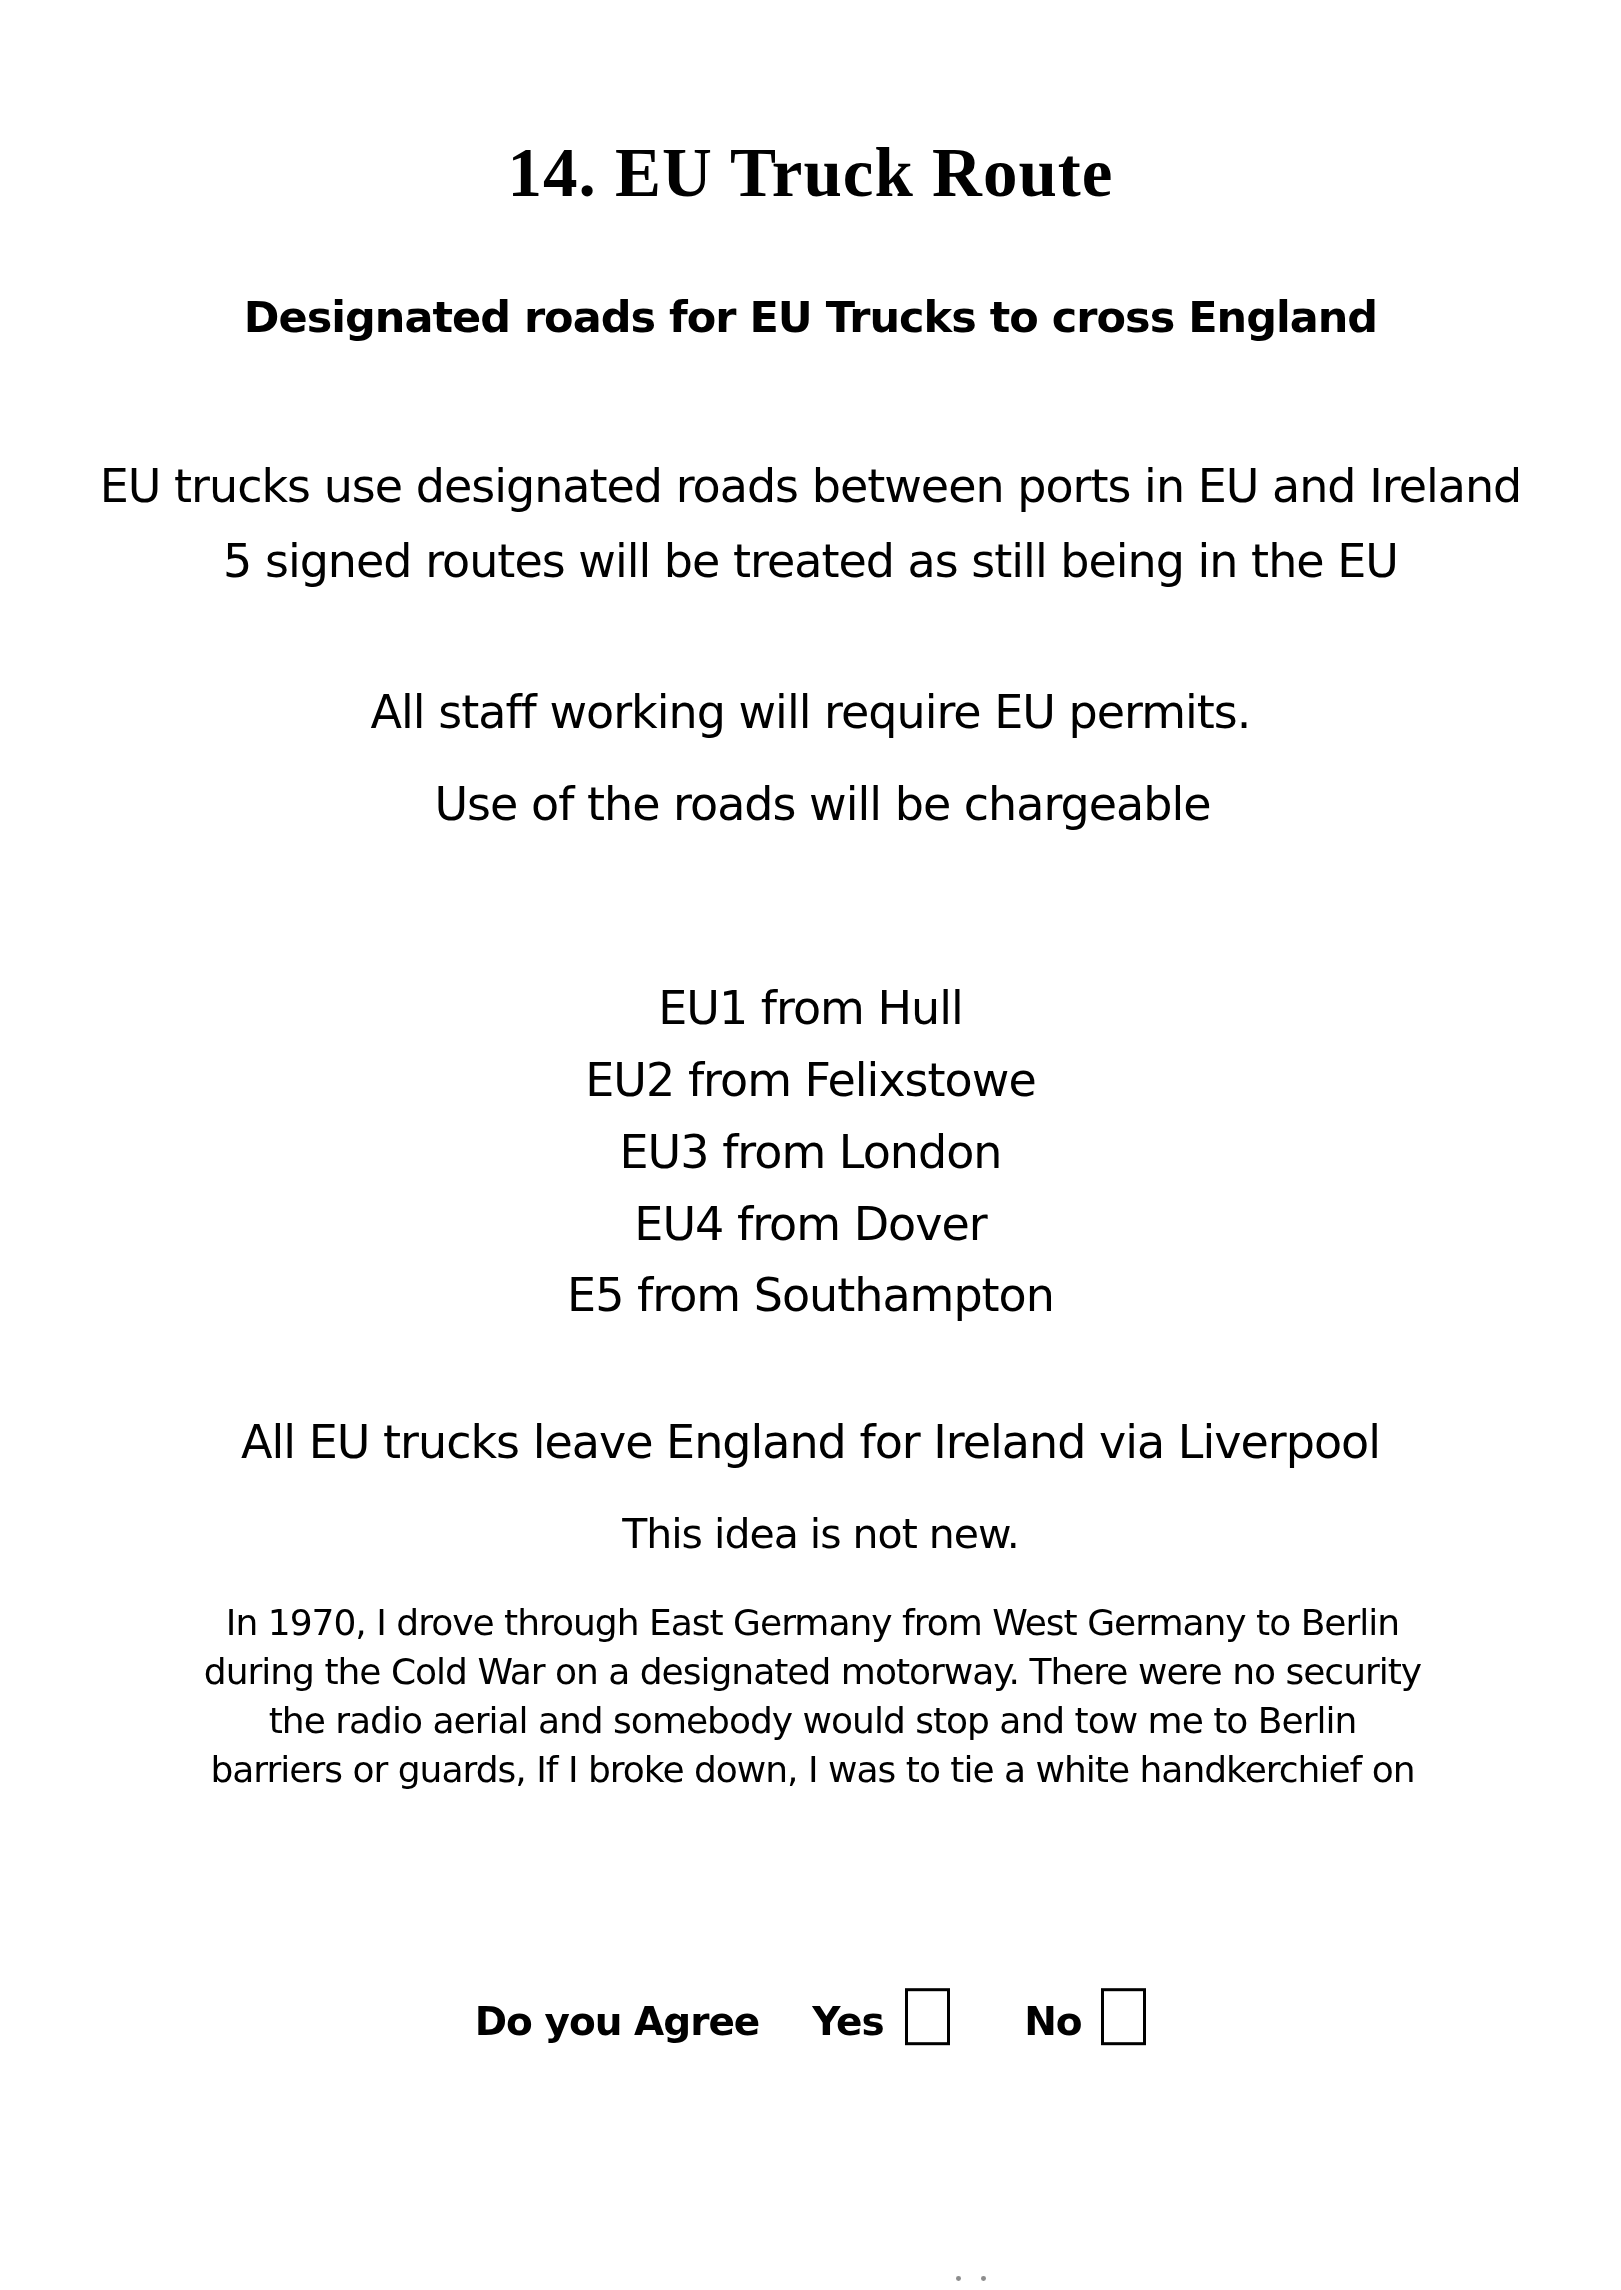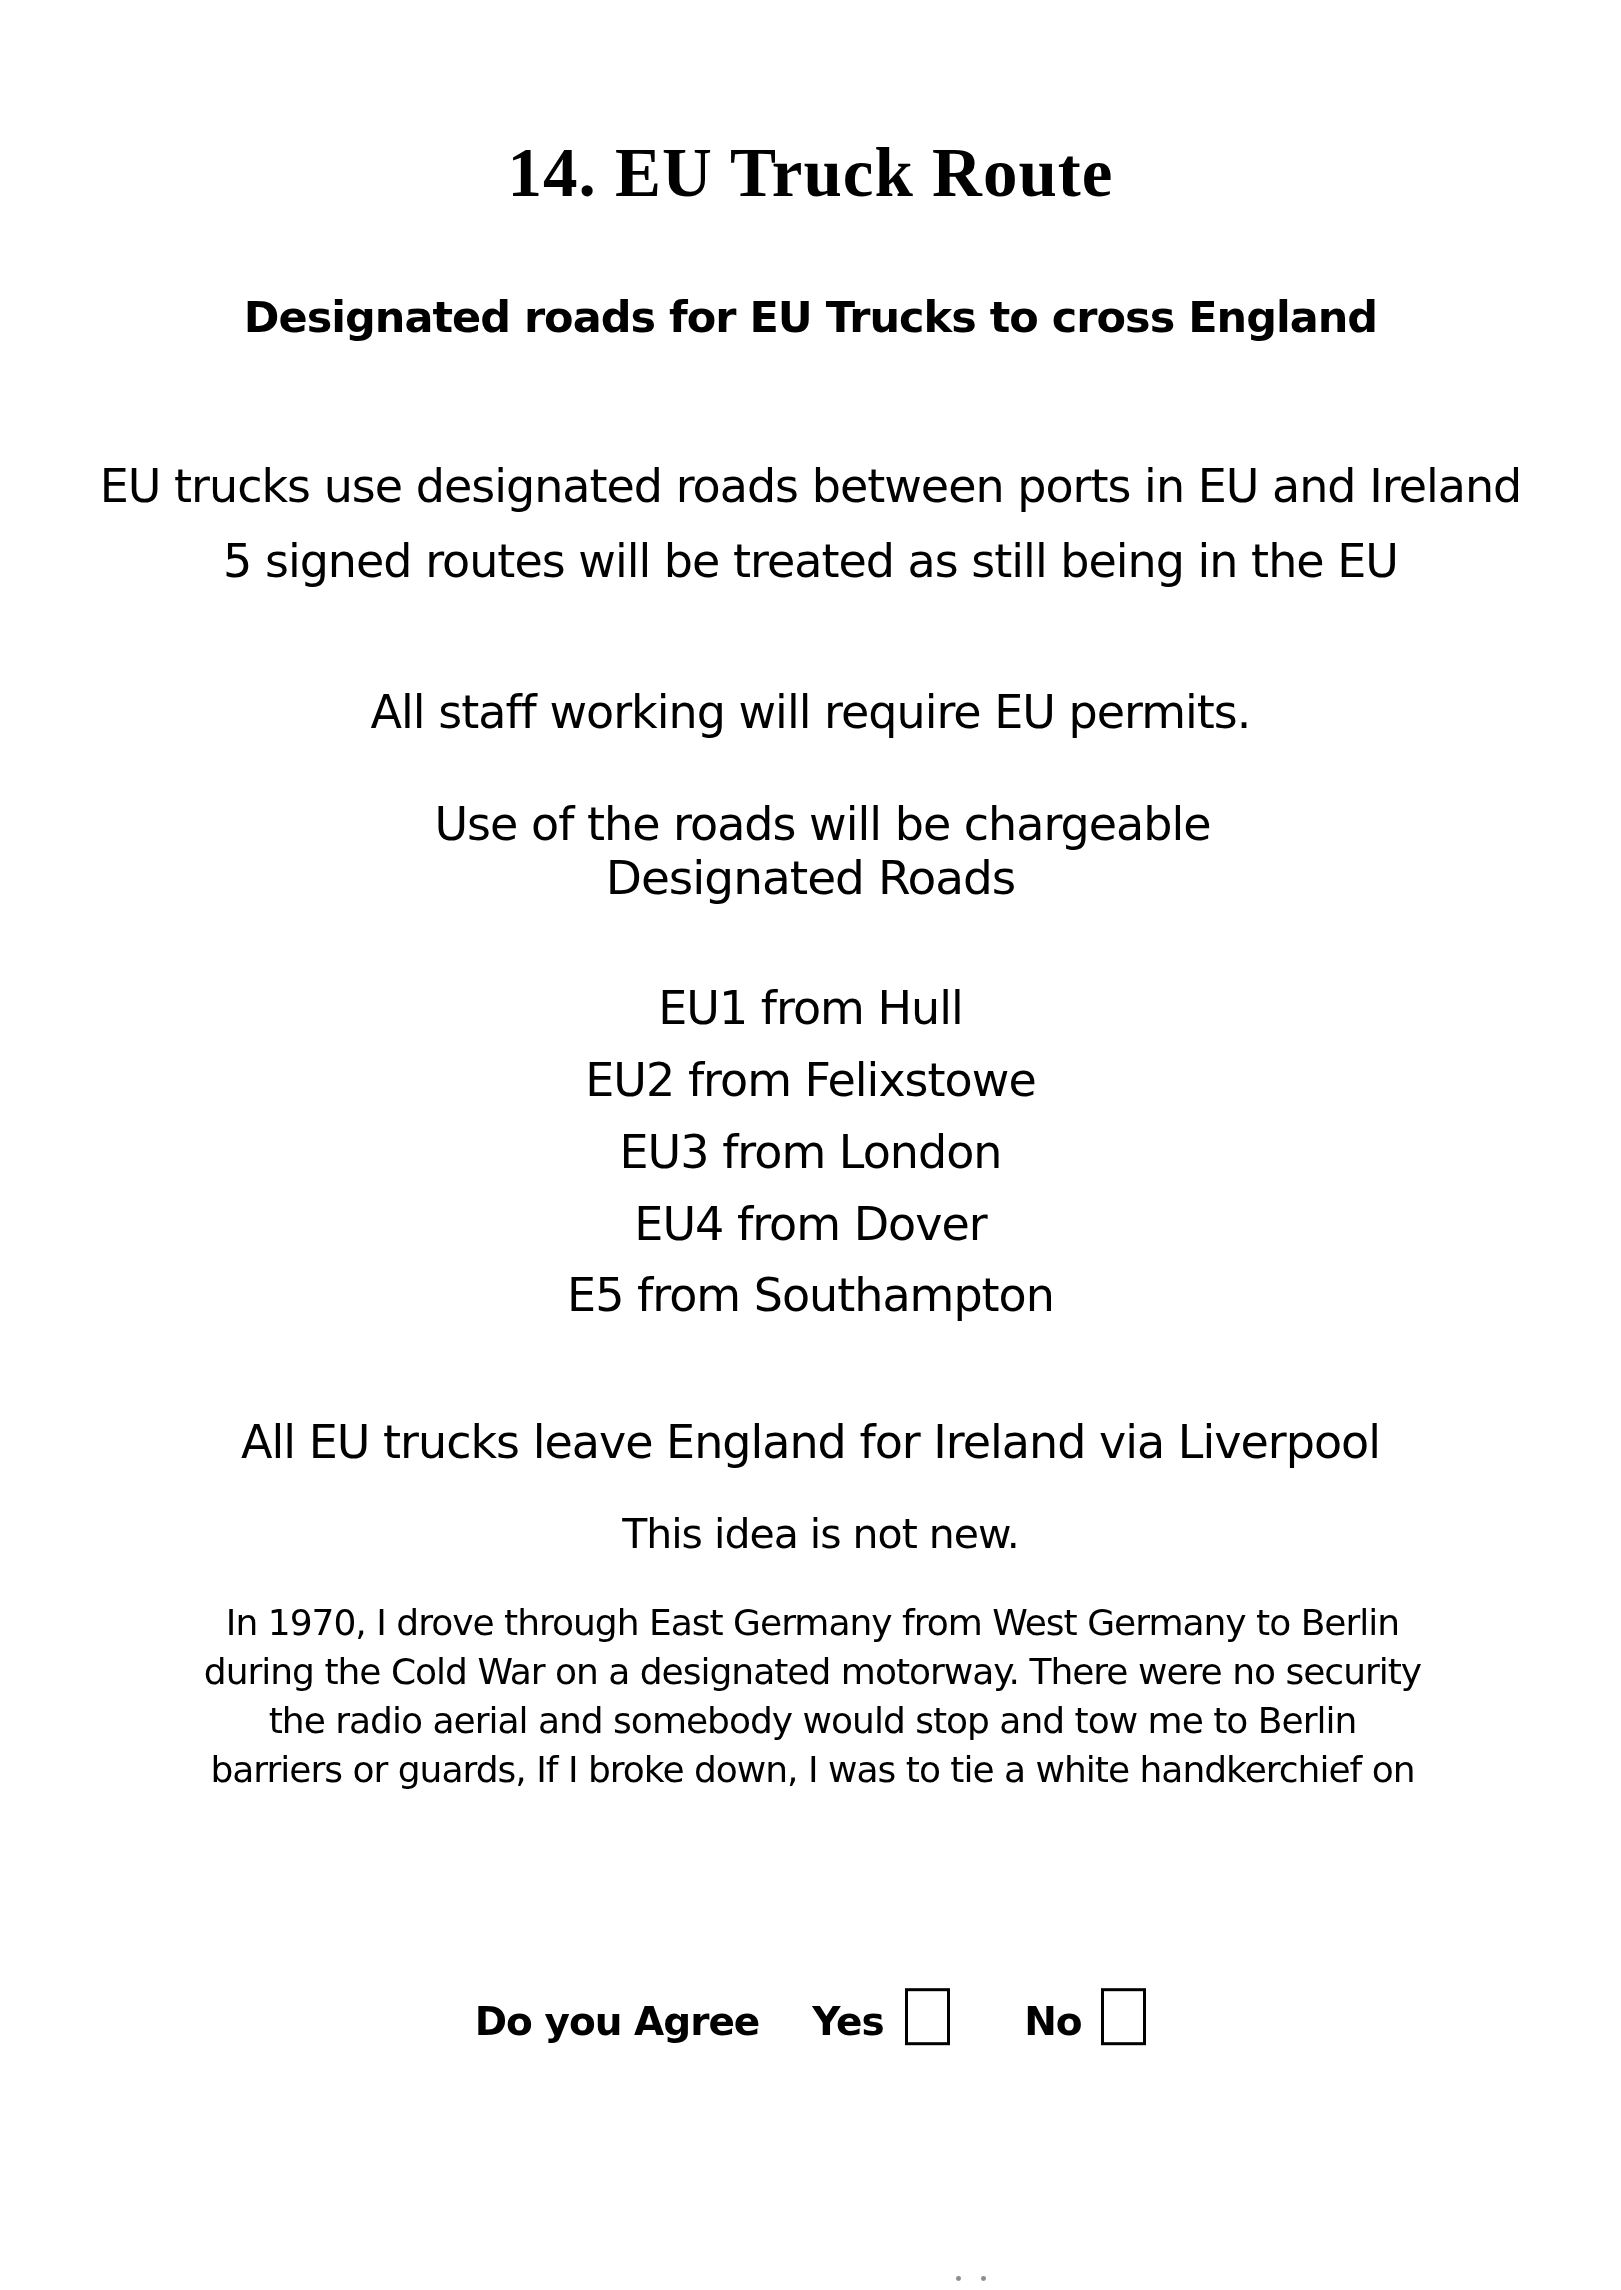--- a/index.html
+++ b/index.html
@@ -38,21 +38,21 @@
     letter-spacing: -1px;
   }
   .body-line {
     font-size: 46px;
     letter-spacing: -1px;
   }
   .intro-0 { top: 414px; }
   .intro-1 { top: 489px; }
   .intro-2 { top: 565px; }
   .intro-3 { top: 640px; }
-  .intro-4 { top: 752px; padding-left: 24px; }
+  .intro-4 { top: 732px; padding-left: 24px; }
   .roads-heading {
     top: 851px;
     font-size: 47px;
     letter-spacing: -1px;
   }
   .road-0 { top: 936px; }
   .road-1 { top: 1008px; }
   .road-2 { top: 1080px; }
   .road-3 { top: 1152px; }
   .road-4 { top: 1223px; }
@@ -113,21 +113,20 @@
 
   <h1 class="abs doc-title">14. EU Truck Route</h1>
 
   <h2 class="abs doc-subtitle">Designated roads for EU Trucks to cross England</h2>
 
   <p class="abs body-line intro-0">EU trucks use designated roads between ports in EU and Ireland</p>
   <p class="abs body-line intro-1">5 signed routes will be treated as still being in the EU</p>
   <p class="abs body-line intro-3">All staff working will require EU permits.</p>
   <p class="abs body-line intro-4">Use of the roads will be chargeable</p>
 
-  <h3 class="abs roads-heading" style="font-weight: normal; margin: 0;">Designated Roads</h3>
 
   <p class="abs body-line road-0">EU1 from Hull</p>
   <p class="abs body-line road-1">EU2 from Felixstowe</p>
   <p class="abs body-line road-2">EU3 from London</p>
   <p class="abs body-line road-3">EU4 from Dover</p>
   <p class="abs body-line road-4">E5 from Southampton</p>
 
   <p class="abs body-line liverpool-line">All EU trucks leave England for Ireland via Liverpool</p>
 
   <h3 class="abs idea-heading" style="font-weight: normal; margin: 0;">This idea is not new.</h3>

